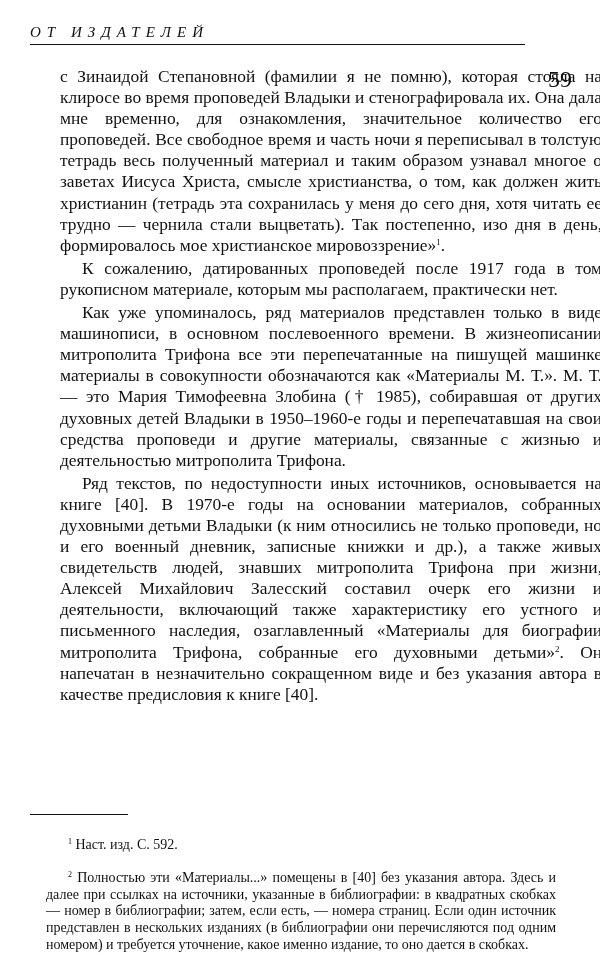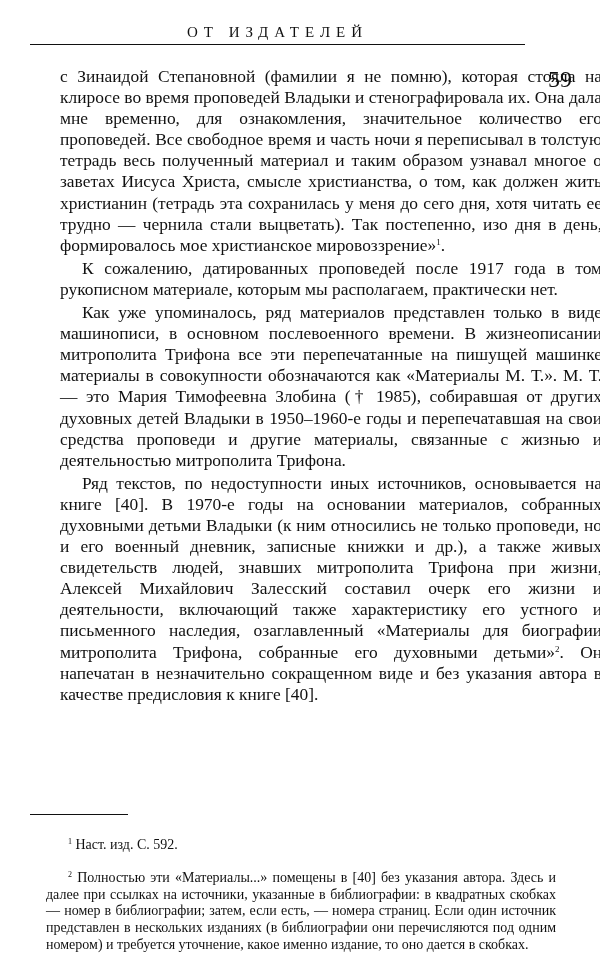--- a/index.html
+++ b/index.html
@@ -1,20 +1,20 @@
 <!DOCTYPE html>
 <html><head>
 <meta charset="utf-8">
 <style>
   html, body { margin: 0; padding: 0; background: #ffffff; }
   body { width: 600px; height: 963px; position: relative; overflow: hidden;
          font-family: "Liberation Serif", "DejaVu Serif", serif; color: #111; }
   .header { position: absolute; top: 18px; left: 30px; width: 542px; height: 30px; }
-  .running-title { position: absolute; left: 0; width: 495px; top: 6px; text-align: center;
-         font-size: 15px; letter-spacing: 6px; }
+  .running-title { position: absolute; left: 0; width: 495px; top: 6px; text-align: left;
+         font-size: 15px; letter-spacing: 6px; font-style: italic; }
   .header-rule { position: absolute; left: 0; top: 26px; width: 495px; height: 0; border-top: 1.5px solid #111; }
   .page-number { position: absolute; right: 0; top: 0; font-size: 24px; margin-top: 48px; }
   .body-text { position: absolute; top: 66px; left: 30px; width: 542px;
          font-size: 17.4px; line-height: 21.1px; text-align: justify; hyphens: manual; margin-left: 30px; }
   .body-text p { margin: 0 0 2px 0; text-indent: 0; }
   .body-text p.indent { text-indent: 22px; }
   sup { font-size: 9px; vertical-align: 6px; line-height: 0; }
   .fn-rule { position: absolute; left: 30px; top: 814px; width: 98px; border-top: 1px solid #111; }
   .footnotes { position: absolute; top: 821px; left: 30px; width: 542px;
          font-size: 14px; line-height: 16.8px; text-align: justify; }

